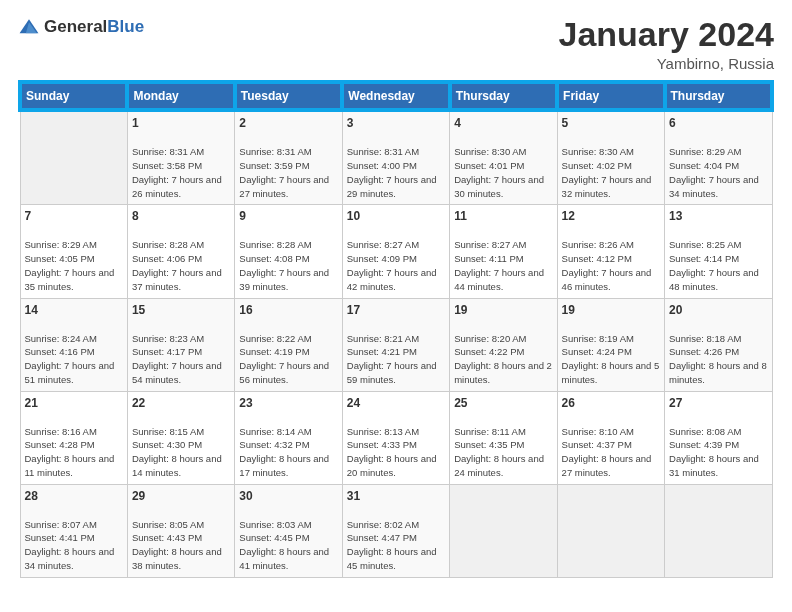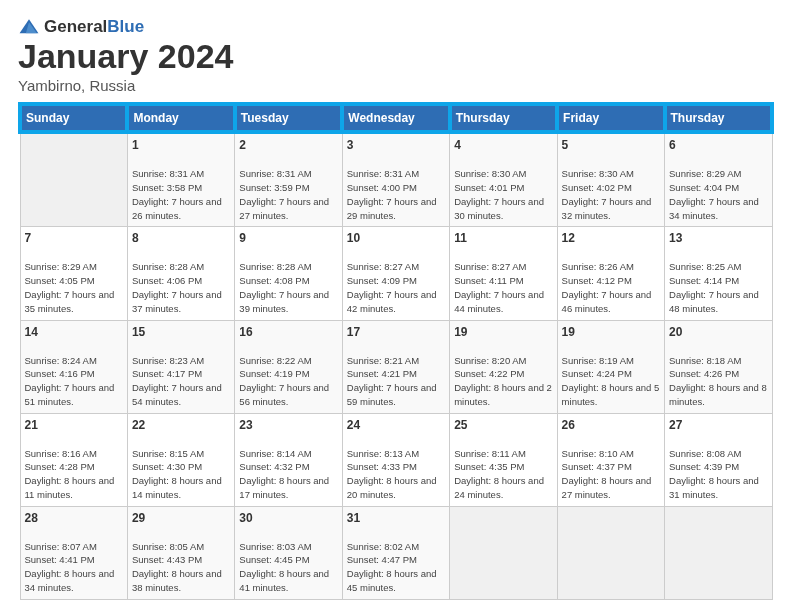--- a/index.html
+++ b/index.html
@@ -14,21 +14,20 @@
       width: 792px;
       min-height: 612px;
       background: #fff;
       padding: 16px 18px 10px 18px;
     }
     .header-row {
       display: flex;
       justify-content: space-between;
       align-items: flex-start;
       margin-bottom: 8px;
-      flex-direction: column;
     }
     .logo {
       display: flex;
       align-items: center;
       gap: 4px;
     }
     .logo-text-general {
       font-size: 17px;
       font-weight: bold;
       color: #333;
@@ -36,20 +35,21 @@
     .logo-text-blue {
       font-size: 17px;
       font-weight: bold;
       color: #2E6DB4;
     }
     .logo-icon {
       width: 22px;
       height: 22px;
     }
     .title-block {
+      text-align: right;
     }
     .title-month {
       font-size: 34px;
       font-weight: bold;
       color: #333;
       line-height: 1.1;
     }
     .title-location {
       font-size: 15px;
       color: #555;

